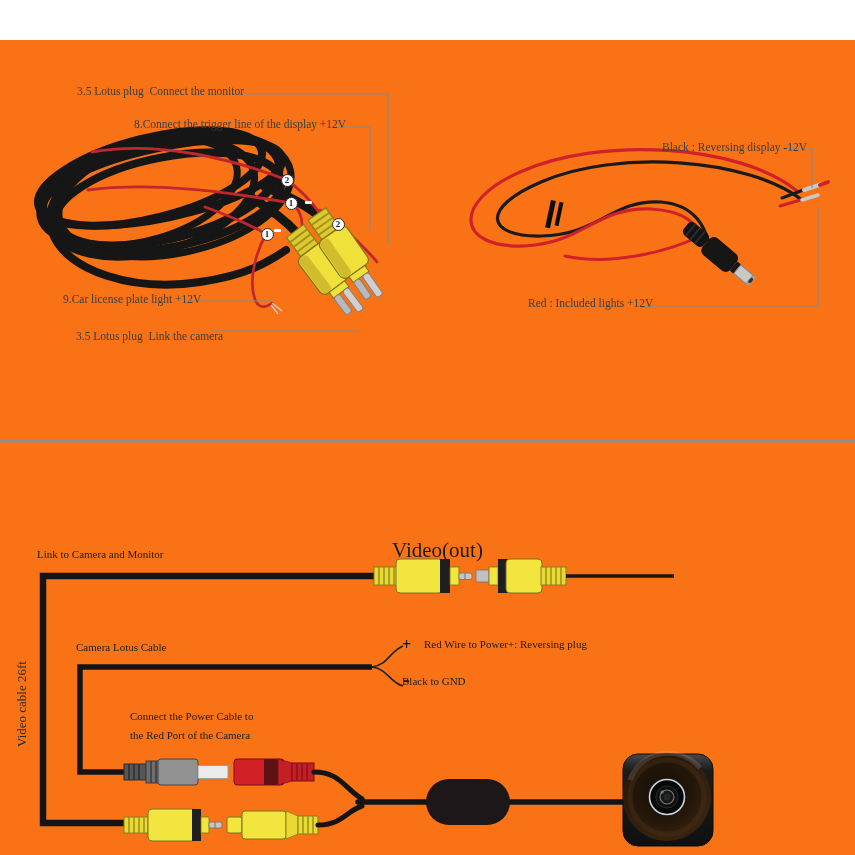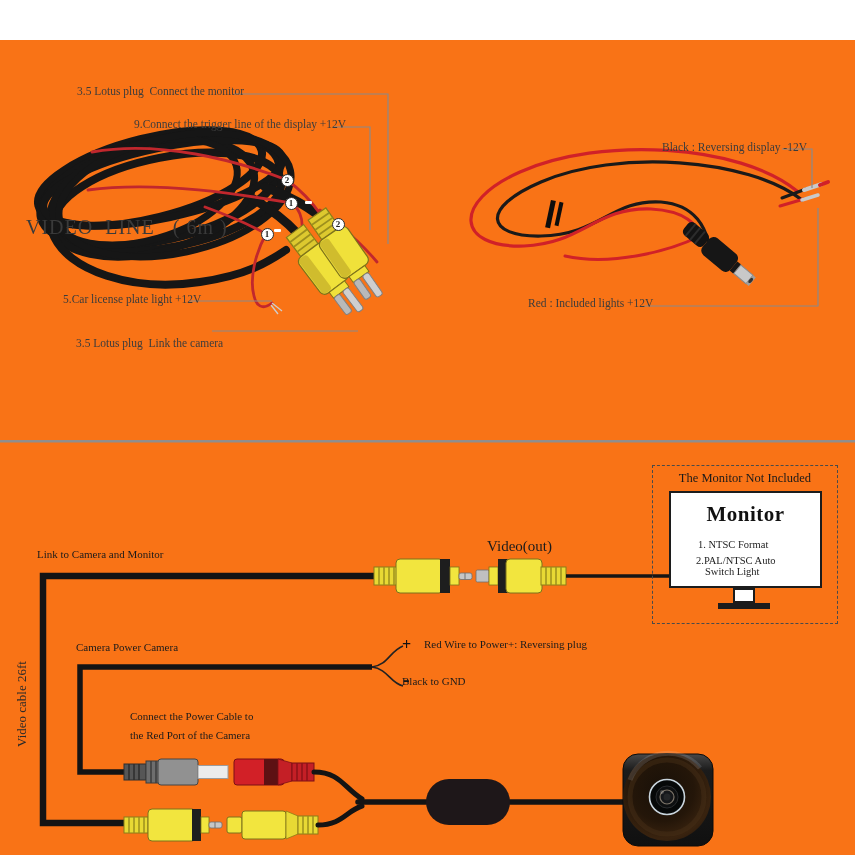--- a/index.html
+++ b/index.html
@@ -225,51 +225,39 @@
       <path d="M630,740 A41,41 0 0 1 700,728" fill="none" stroke="rgba(230,235,245,0.14)" stroke-width="5"></path>
       <circle cx="667" cy="757" r="17.5" fill="#060808" stroke="#c8d4dc" stroke-width="1.6"></circle>
       <circle cx="667" cy="757" r="11" fill="#0d0f10" stroke="#2a2c2e" stroke-width="1"></circle>
       <circle cx="667" cy="757" r="7" fill="#15171a" stroke="#7c7468" stroke-width="1.2"></circle>
       <circle cx="667" cy="757" r="3.5" fill="#242628"></circle>
       <circle cx="662" cy="752" r="2" fill="rgba(255,255,255,0.22)"></circle>
     </g>
   </svg>
 
   <div class="lbl" style="left:77px;top:45px">3.5 Lotus plug  Connect the monitor</div>
-  <div class="lbl" style="left:134px;top:78px">9.Connect the trigger line of the display +12V</div>
-  <div class="title" style="left:26px;top:176px">VIDEO  LINE   ( 6m )</div>
-  <div class="lbl" style="left:63px;top:253px">5.Car license plate light +12V</div>
-  <div class="lbl" style="left:76px;top:297px">3.5 Lotus plug  Link the camera</div>
+  <div class="lbl" style="left:134px;top:78px">8.Connect the trigger line of the display +12V</div>
+  <div class="lbl" style="left:63px;top:253px">9.Car license plate light +12V</div>
+  <div class="lbl" style="left:76px;top:290px">3.5 Lotus plug  Link the camera</div>
 
   <div class="marker" style="left:280.5px;top:133.5px">2</div>
   <div class="marker" style="left:284.5px;top:156.5px">1</div>
   <div class="marker" style="left:331.5px;top:177.5px">2</div>
   <div class="marker" style="left:260.5px;top:187.5px">1</div>
   <div class="wdash" style="left:305px;top:161px"></div>
   <div class="wdash" style="left:274px;top:189px"></div>
 
   <div class="lbl" style="left:662px;top:101px">Black : Reversing display -12V</div>
   <div class="lbl" style="left:528px;top:257px">Red : Included lights +12V</div>
 
   <div class="dlbl" style="left:37px;top:508px">Link to Camera and Monitor</div>
-  <div class="dlbl" style="left:392px;top:498px;width:160px;text-align:right;font-size:15px">Video(out)</div>
-  <div class="dlbl" style="left:76px;top:601px">Camera Power Camera</div>
+  <div class="dlbl" style="left:392px;top:498px;width:160px;text-align:left;font-size:21px">Video(out)</div>
+  <div class="dlbl" style="left:76px;top:601px">Camera Lotus Cable</div>
   <div class="sign" style="left:402px;top:596px;font-size:16px">+</div>
   <div class="dlbl" style="left:424px;top:598px">Red Wire to Power+: Reversing plug</div>
   <div class="sign" style="left:403px;top:628px;font-size:20px">-</div>
   <div class="dlbl" style="left:402px;top:635px">Black to GND</div>
   <div class="dlbl" style="left:130px;top:670px">Connect the Power Cable to</div>
   <div class="dlbl" style="left:130px;top:689px">the Red Port of the Camera</div>
   <div class="vertlbl">Video cable 26ft</div>
 
-  <div class="monitor-dashed">
-    <div class="monitor-note">The Monitor Not Included</div>
-    <div class="monitor-screen">
-      <div class="monitor-title">Monitor</div>
-      <div class="mline" style="left:27px;top:46px">1. NTSC Format</div>
-      <div class="mline" style="left:25px;top:62px">2.PAL/NTSC Auto</div>
-      <div class="mline" style="left:34px;top:73px">Switch Light</div>
-    </div>
-    <div class="stand-neck"></div>
-    <div class="stand-base"></div>
-  </div>
 
 </div>
 
 </body></html>

